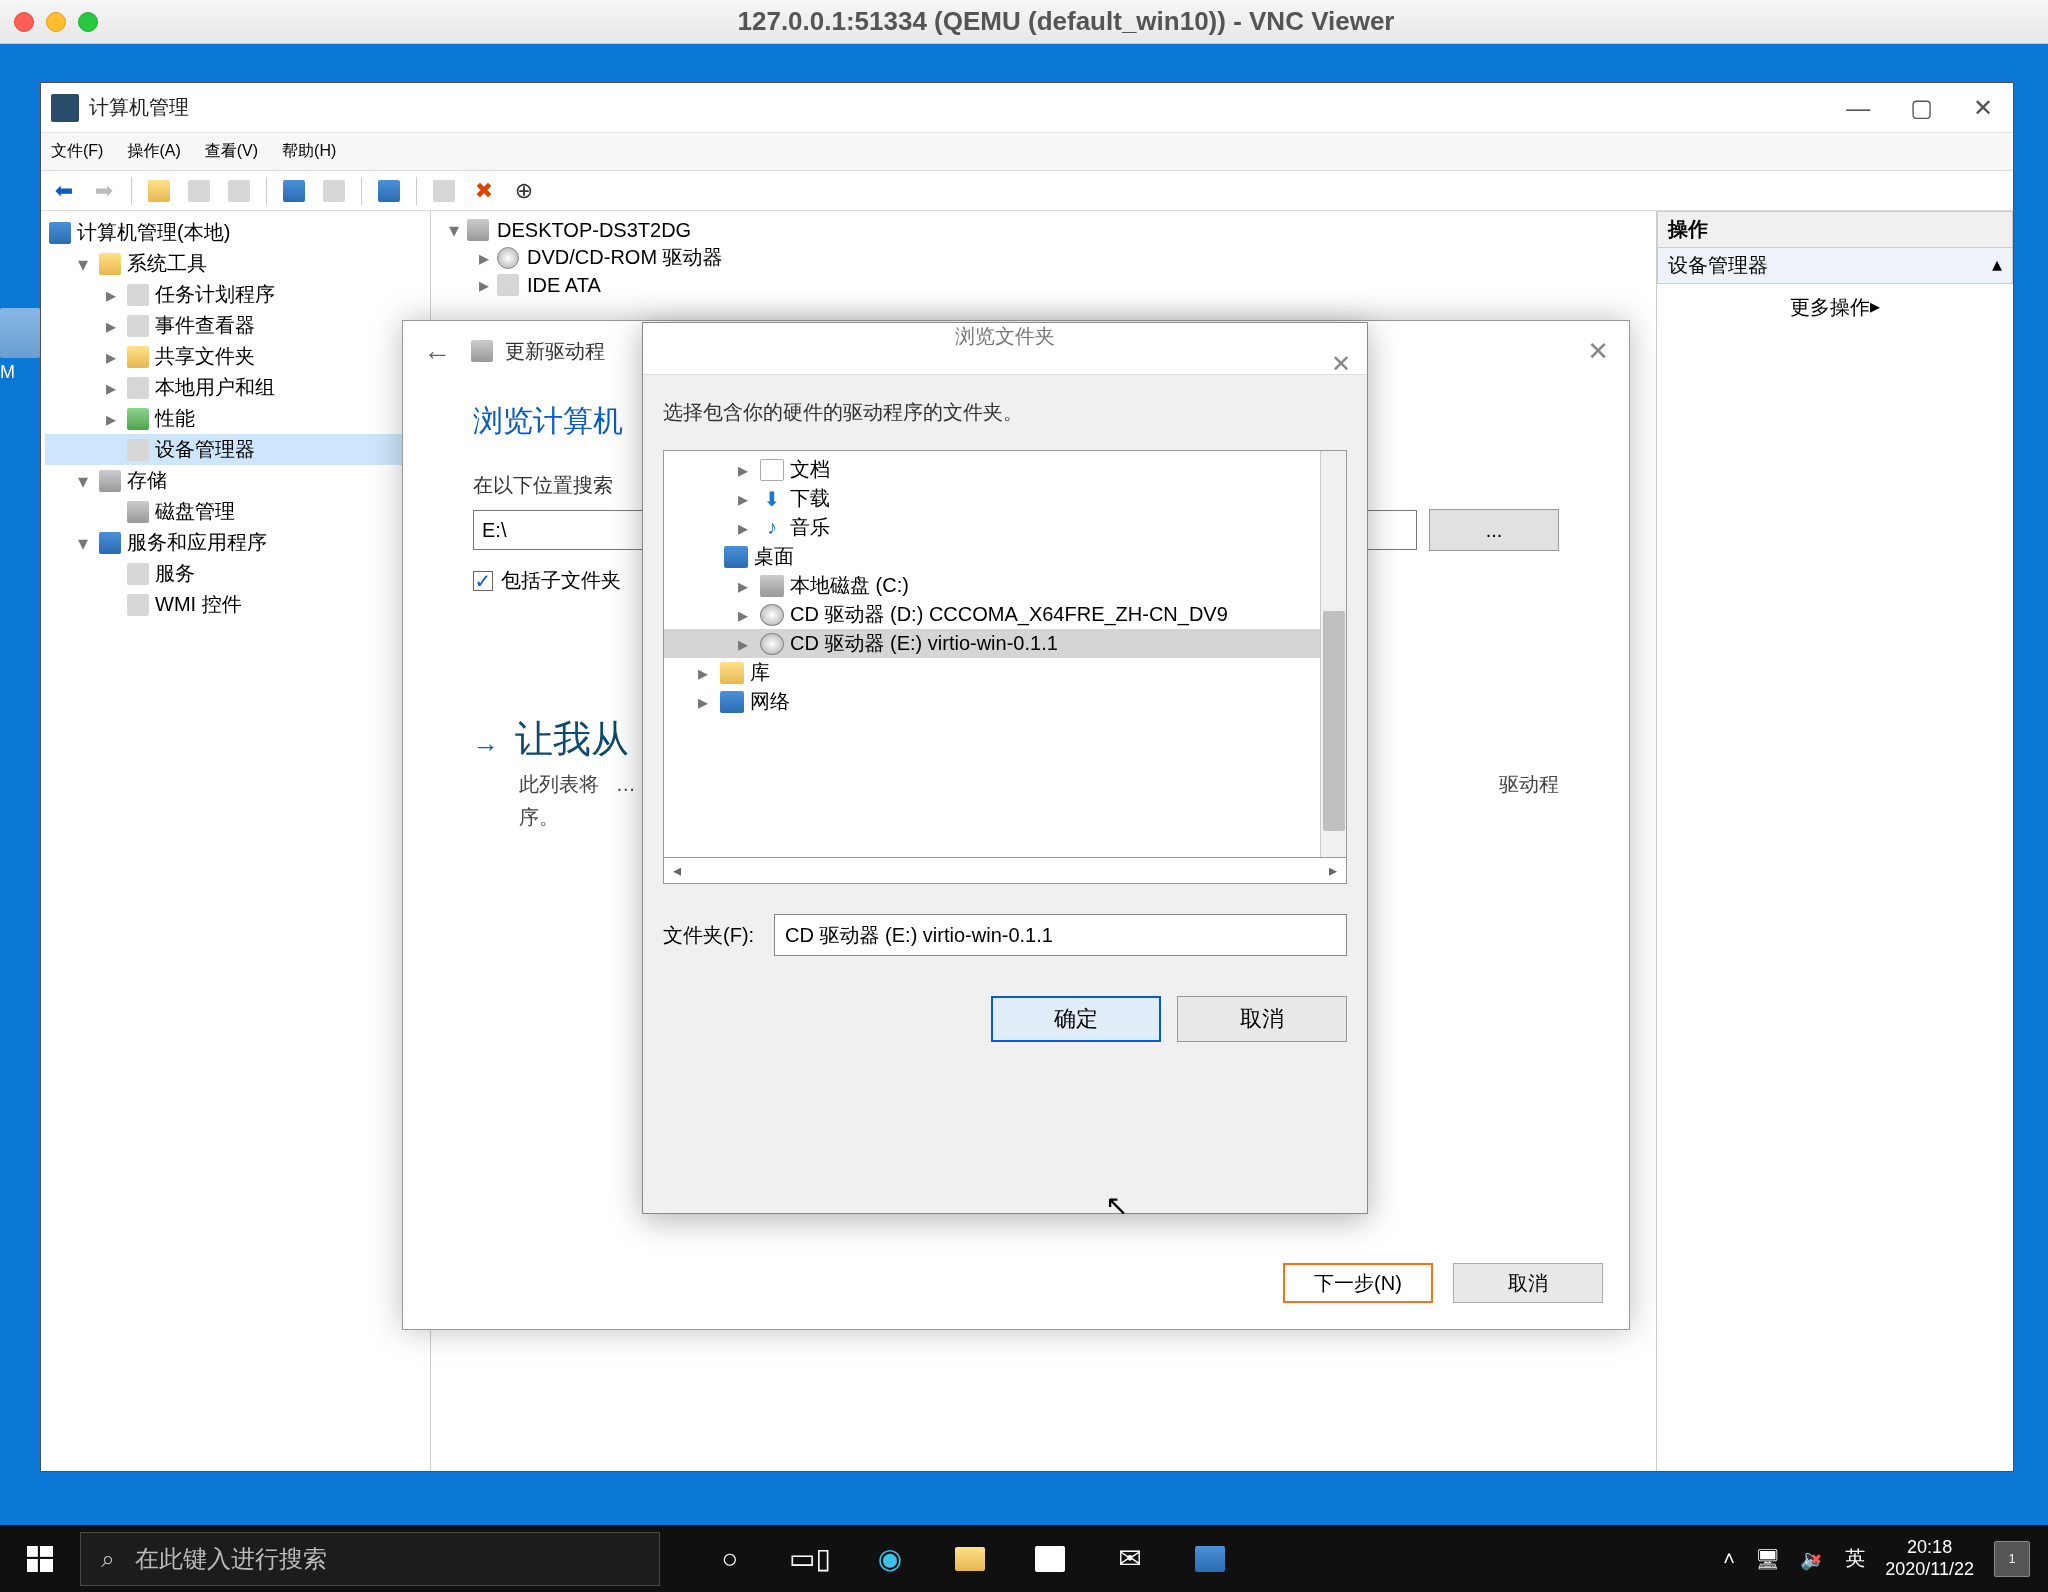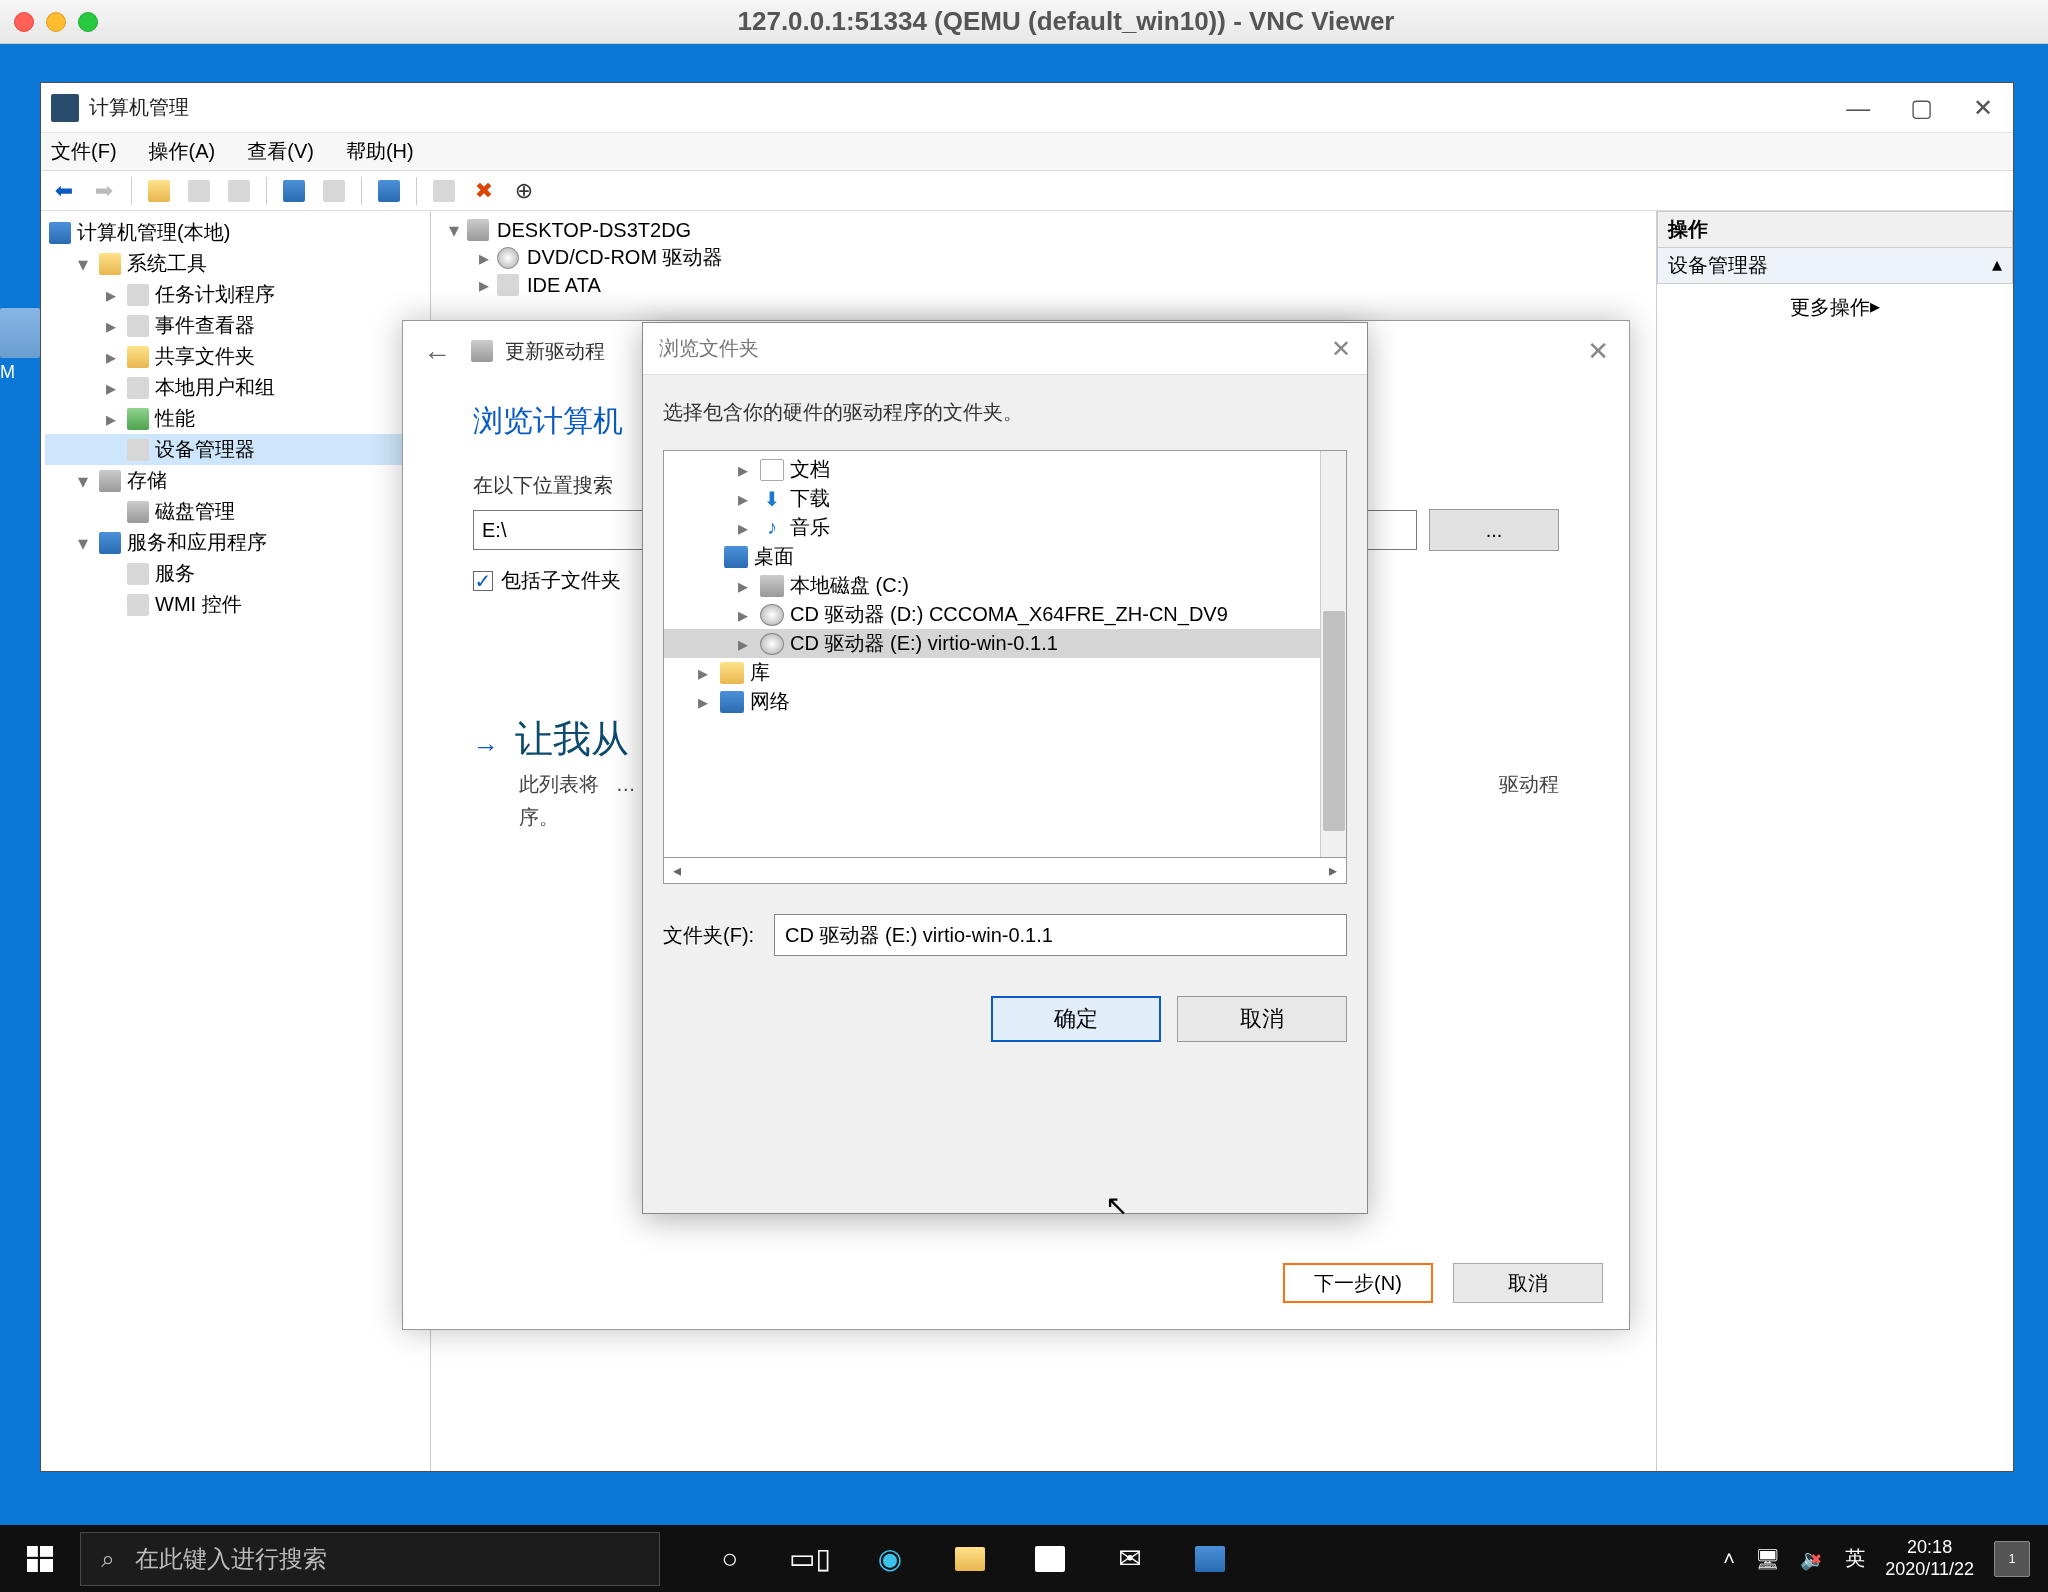--- a/index.html
+++ b/index.html
@@ -35,21 +35,21 @@
   .left-edge-icon { position: absolute; left: 0; top: 264px; width: 40px; height: 90px; }
   .left-edge-icon .box { width: 40px; height: 50px; background: linear-gradient(#a7c6e8,#7fa7cd); border-radius: 2px; opacity:.8; }
   .left-edge-icon .lbl { color: #fff; font-size: 18px; margin-top: 4px; }
 
   
   .cmgmt { position: absolute; left: 40px; top: 38px; width: 1974px; height: 1390px; background: #fff; border: 1px solid #4f4f4f; }
   .cmgmt-title { height: 50px; background: #fff; display: flex; align-items: center; padding: 0 10px; border-bottom: 1px solid #e5e5e5; }
   .cmgmt-title .icon { width: 28px; height: 28px; background: #2a4c6b; margin-right: 10px; }
   .cmgmt-title .text { flex: 1; font-size: 20px; color: #222; }
   .cmgmt-title .winbtns { display: flex; gap: 40px; font-size: 24px; color: #555; padding-right: 10px; }
-  .menubar { height: 38px; background: #f7f7f7; display: flex; align-items: center; gap: 32px; padding: 0 10px; border-bottom: 1px solid #ddd; font-size: 20px; }
+  .menubar { height: 38px; background: #f7f7f7; display: flex; align-items: center; gap: 24px; padding: 0 10px; border-bottom: 1px solid #ddd; font-size: 16px; }
   .toolbar { height: 40px; background: #fff; display: flex; align-items: center; gap: 6px; padding: 0 6px; border-bottom: 1px solid #ddd; }
   .tb-btn { width: 34px; height: 34px; display: flex; align-items: center; justify-content: center; font-size: 22px; color: #333; }
   .tb-sep { width: 1px; height: 28px; background: #ccc; margin: 0 4px; }
   .tb-btn.blue { color: #0a5bc4; }
 
   .cmgmt-body { display: flex; height: calc(100% - 128px); }
   .tree-pane { width: 390px; border-right: 1px solid #ccc; padding: 6px 4px; font-size: 20px; }
   .tree-row { display: flex; align-items: center; gap: 6px; padding: 2px 4px; }
   .tree-row .chev { width: 20px; text-align: center; color: #777; }
   .tree-row.sel { background: #cde6fb; }
@@ -77,21 +77,21 @@
   .wizard .letme .arrow { color: #0a5bc4; font-size: 26px; margin-right: 16px; }
   .wizard .letme .t1 { color: #0c4a6e; font-size: 38px; }
   .wizard .letme .t2 { color: #444; font-size: 20px; padding-left: 46px; padding-top: 6px; }
   .wizard .footer { position: absolute; bottom: 26px; right: 26px; display: flex; gap: 20px; }
   .wizard .footer button { width: 150px; height: 40px; font-size: 20px; }
   .btn-primary { background: #fff; border: 2px solid #f97316; }
   .btn-default { background: #e8e8e8; border: 1px solid #aaa; }
 
   
   .browse-dlg { position: absolute; left: 642px; top: 278px; width: 726px; height: 892px; background: #f0f0f0; border: 1px solid #888; box-shadow: 0 6px 30px rgba(0,0,0,.3); }
-  .browse-dlg .bd-title { height: 52px; background: #fff; display: flex; align-items: center; padding: 0 16px; font-size: 20px; color: #777; border-bottom: 1px solid #ddd; }
+  .browse-dlg .bd-title { height: 52px; background: #fff; display: flex; align-items: center; padding: 0 16px; font-size: 20px; color: #777; border-bottom: 1px solid #ddd; flex-direction: column; }
   .browse-dlg .bd-title .x { margin-left: auto; font-size: 24px; color: #888; }
   .browse-dlg .instr { padding: 24px 20px; font-size: 20px; color: #333; }
   .browse-dlg .tree { margin: 0 20px; background: #fff; border: 1px solid #999; height: 408px; position: relative; overflow: hidden; }
   .browse-dlg .tree-inner { padding: 4px 0; font-size: 20px; }
   .browse-dlg .trow { display: flex; align-items: center; gap: 6px; padding: 1px 8px; white-space: nowrap; }
   .browse-dlg .trow .chev { width: 22px; color: #777; text-align: center; }
   .browse-dlg .trow .ico { width: 24px; text-align: center; }
   .browse-dlg .trow.sel { background: #d5d5d5; }
   .browse-dlg .vbar { position: absolute; right: 0; top: 0; width: 26px; height: 100%; background: #f0f0f0; border-left: 1px solid #ccc; }
   .browse-dlg .vbar .thumb { position: absolute; left: 2px; width: 22px; top: 160px; height: 220px; background: #c0c0c0; border-radius: 2px; }

